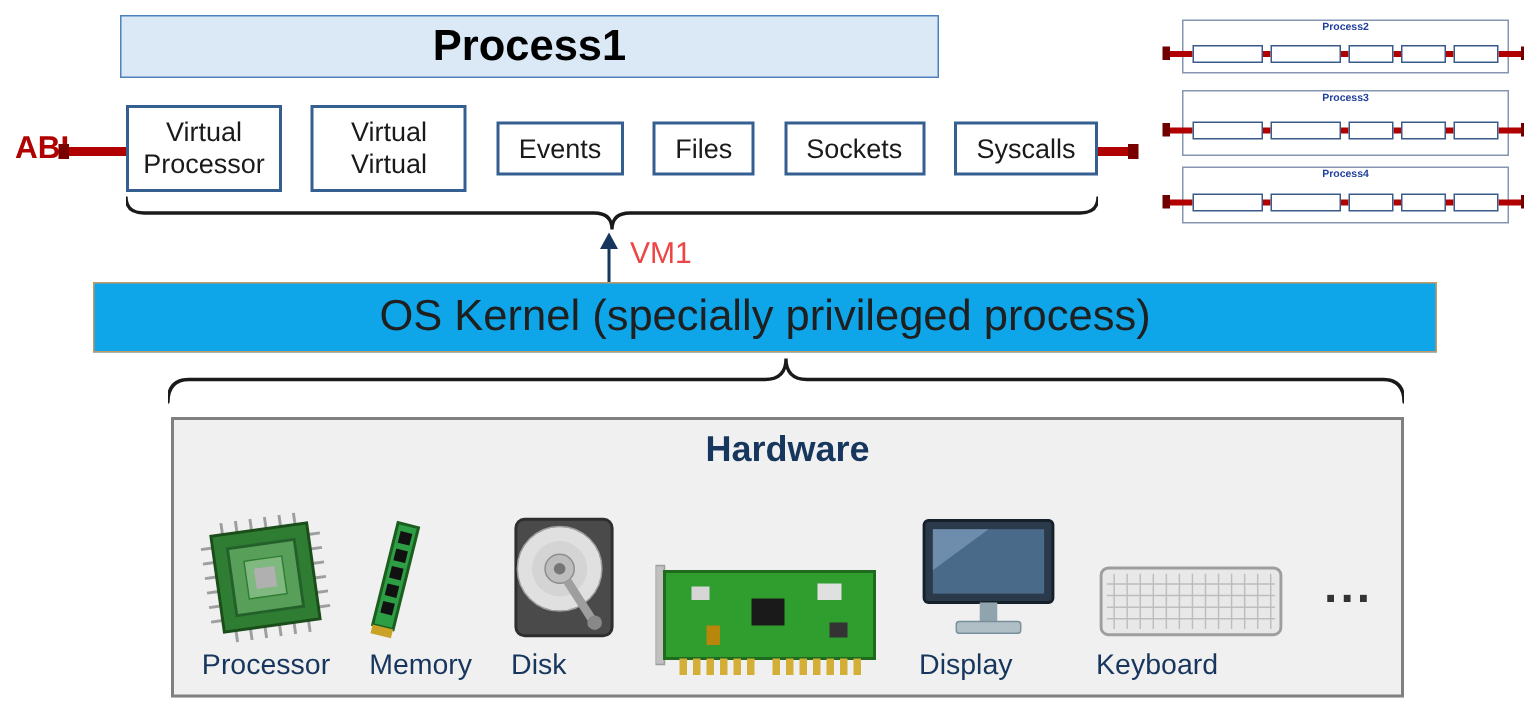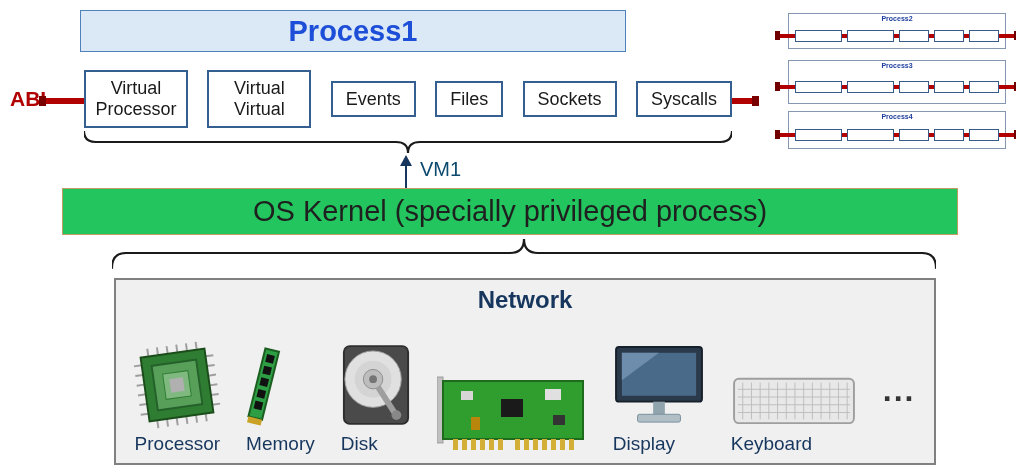--- a/index.html
+++ b/index.html
@@ -10,35 +10,35 @@
   
   .abi { left:10px; top:87px; font-size:21px; font-weight:bold; color:#b00000; }
   .redbar { background:#b00000; height:6px; top:98px; }
   .redbar.l { left:46px; width:38px; }
   .redbar.l::before { content:""; position:absolute; left:-7px; top:-2px; width:7px; height:10px; background:#7a0000; }
   .redbar.r { left:732px; width:20px; }
   .redbar.r::after { content:""; position:absolute; right:-7px; top:-2px; width:7px; height:10px; background:#7a0000; }
 
   
   .p1-header { left:80px; top:10px; width:546px; height:42px; background:#dbe9f7; border:1px solid #4f81bd;
-               display:flex; align-items:center; justify-content:center; font-size:29px; font-weight:600; color:#1d4ed8; }
+               display:flex; align-items:center; justify-content:center; font-size:29px; font-weight:600; color:#000000; }
   .comp-row { left:84px; top:68px; width:648px; height:62px; display:flex; align-items:center; justify-content:space-between; }
   .comp { background:#fff; border:2px solid #365f91; color:#1a1a1a; display:flex; align-items:center; justify-content:center;
           text-align:center; font-size:18px; }
   .comp.tall { width:104px; height:58px; line-height:1.15; }
   .comp.short { height:36px; padding:0 13px; }
 
   
   .brace1 { left:84px; top:131px; }
   .brace2 { left:112px; top:238px; }
   .vm-arrow { left:395px; top:154px; }
-  .vm1 { left:420px; top:158px; font-size:20px; color:#0c4a6e; }
-
-  
-  .kernel { left:62px; top:188px; width:896px; height:47px; background:#22c55e; border:1px solid #c39a61;
+  .vm1 { left:420px; top:158px; font-size:20px; color:#ef4444; }
+
+  
+  .kernel { left:62px; top:188px; width:896px; height:47px; background:#0ea5e9; border:1px solid #c39a61;
             display:flex; align-items:center; justify-content:center; font-size:29px; color:#1f1f1f; }
 
   
   .hw { left:114px; top:278px; width:822px; height:187px; background:#f0f0f0; border:2px solid #808080; }
   .hw-title { text-align:center; margin-top:6px; font-size:24px; font-weight:600; color:#17365d; }
   .hw-row { position:absolute; left:8px; right:8px; bottom:8px; display:flex; align-items:flex-end; justify-content:center; gap:26px; }
   .hw-col { display:flex; flex-direction:column; align-items:flex-start; gap:6px; }
   .hw-label { font-size:19px; color:#17365d; white-space:nowrap; }
   .rot-cpu { transform:rotate(-8deg); }
   .rot-ram { transform:rotate(14deg); }
@@ -92,21 +92,21 @@
 
   <div class="abs kernel">
     <span>OS Kernel (specially privileged process)</span>
   </div>
 
   <svg class="abs brace2" width="824" height="32" viewBox="0 0 824 32">
     <path d="M 0,30 Q 0,15 14,15 L 398,15 Q 412,15 412,1 Q 412,15 426,15 L 810,15 Q 824,15 824,30" fill="none" stroke="#1a1a1a" stroke-width="2.2" stroke-linecap="round"></path>
   </svg>
 
   <div class="abs hw">
-    <div class="hw-title">Network</div>
+    <div class="hw-title">Hardware</div>
     <div class="hw-row">
 
       <div class="hw-col">
         <svg class="rot-cpu" width="84" height="84" viewBox="0 0 86 86">
           <g stroke="#9e9e9e" stroke-width="2">
             <line x1="18" y1="2" x2="18" y2="10"></line>
               <line x1="28" y1="2" x2="28" y2="10"></line>
               <line x1="38" y1="2" x2="38" y2="10"></line>
               <line x1="48" y1="2" x2="48" y2="10"></line>
               <line x1="58" y1="2" x2="58" y2="10"></line>

